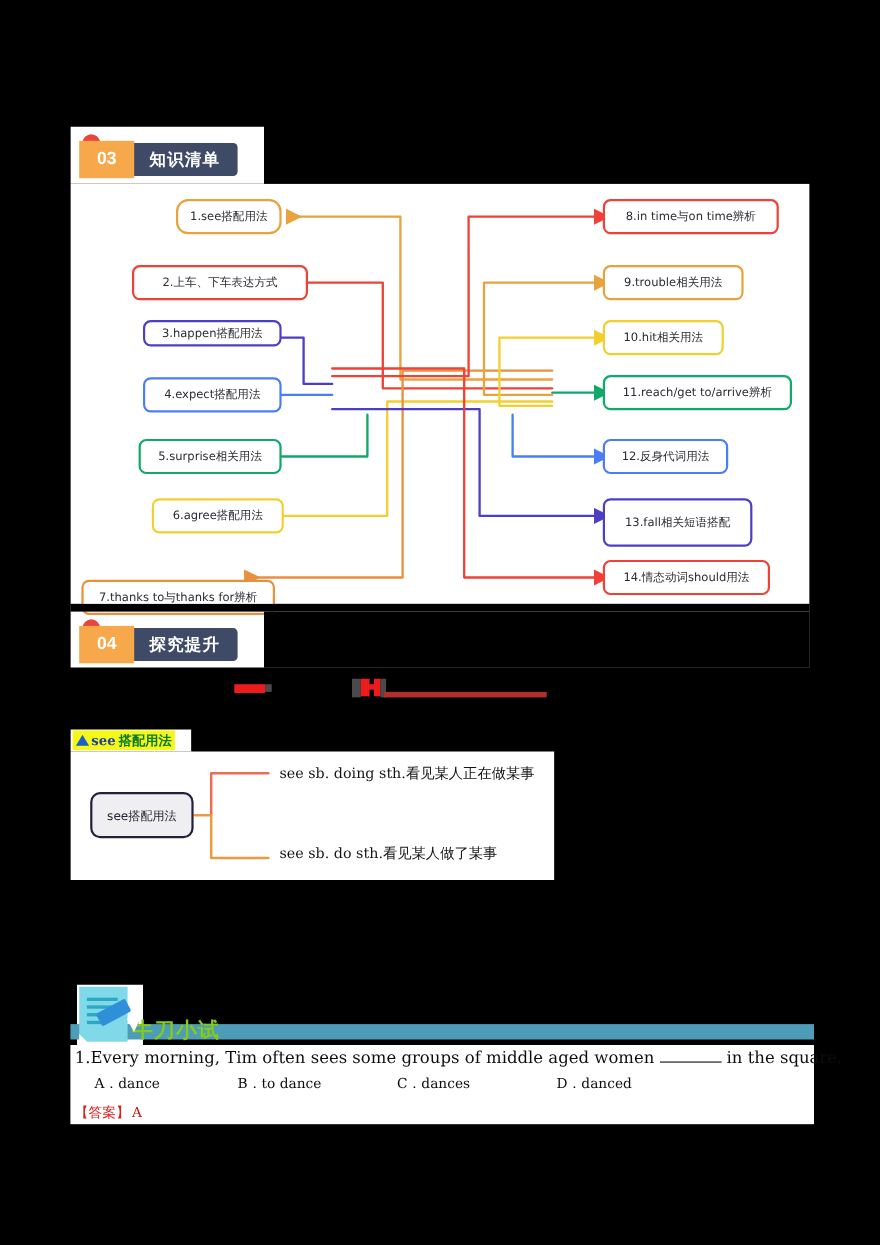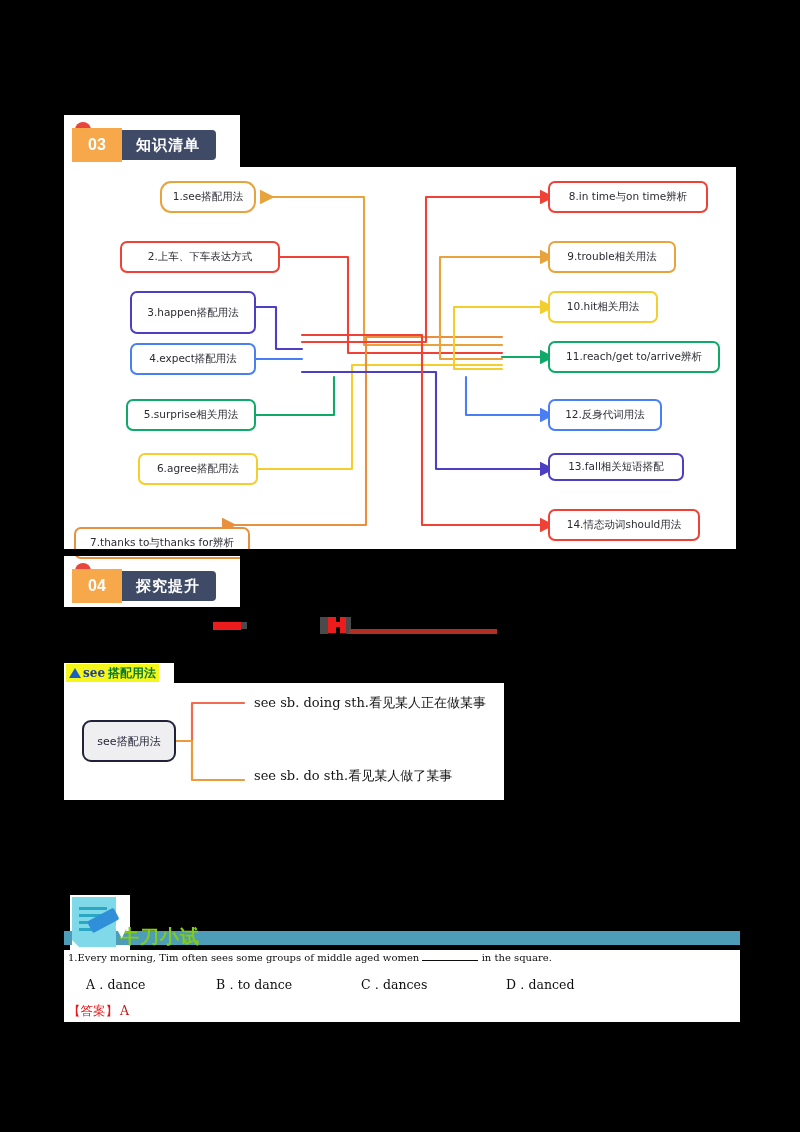--- a/index.html
+++ b/index.html
@@ -128,21 +128,21 @@
     border-left:9px solid #ffffff;transform:rotate(-28deg);
   }
   #quiz-label{
     position:absolute;left:120px;top:924px;font-size:19px;font-weight:bold;
     color:#84cc16;font-family:"DejaVu Sans",sans-serif;letter-spacing:1px;
     height:24px;overflow:hidden;
   }
 
   
   #quiz-stem{
-    position:absolute;left:68px;top:952px;font-size:10px;color:#0d0d0d;
+    position:absolute;left:68px;top:952px;font-size:15px;color:#0d0d0d;
     font-family:"DejaVu Serif",serif;white-space:nowrap;
   }
   #quiz-stem .blank{border-bottom:1.4px solid #0d0d0d;display:inline-block;width:56px;}
   #quiz-options{
     position:absolute;left:86px;top:977px;font-size:12.5px;color:#0d0d0d;
     font-family:"DejaVu Serif",serif;white-space:nowrap;
   }
   #quiz-options span.opt{display:inline-block;}
   #quiz-options .o1{width:130px;}
   #quiz-options .o2{width:145px;}
@@ -251,32 +251,32 @@
         <path d="M438,190 L478,190" stroke="#0fa968" marker-end="url(#aR-gr)"></path>
         <path d="M402,210 L402,248 L478,248" stroke="#4a7ef5" marker-end="url(#aR-bl)"></path>
         <path d="M238,205 L372,205 L372,302 L478,302" stroke="#4d3fc4" marker-end="url(#aR-pu)"></path>
         <path d="M238,168 L358,168 L358,358 L478,358" stroke="#ef4136" marker-end="url(#aR-rd2)"></path>
       </g>
     </svg>
 
 
     <div class="mnode" style="left:96px;top:14px;width:96px;height:32px;border-color:#e8a33d;border-radius:11px;">1.see搭配用法</div>
     <div class="mnode" style="left:56px;top:74px;width:160px;height:32px;border-color:#ef4136;">2.上车、下车表达方式</div>
-    <div class="mnode" style="left:66px;top:124px;width:126px;height:43px;border-color:#4d3fc4;">3.happen搭配用法</div>
+    <div class="mnode" style="left:66px;top:124px;width:126px;height:24px;border-color:#4d3fc4;">3.happen搭配用法</div>
     <div class="mnode" style="left:66px;top:176px;width:126px;height:32px;border-color:#4a7ef5;">4.expect搭配用法</div>
     <div class="mnode" style="left:62px;top:232px;width:130px;height:32px;border-color:#0fa968;">5.surprise相关用法</div>
     <div class="mnode" style="left:74px;top:286px;width:120px;height:32px;border-color:#f2cf2e;">6.agree搭配用法</div>
     <div class="mnode" style="left:10px;top:360px;width:176px;height:32px;border-color:#e8903d;">7.thanks to与thanks for辨析</div>
 
     <div class="mnode" style="left:484px;top:14px;width:160px;height:32px;border-color:#ef4136;">8.in time与on time辨析</div>
     <div class="mnode" style="left:484px;top:74px;width:128px;height:32px;border-color:#e8a33d;">9.trouble相关用法</div>
     <div class="mnode" style="left:484px;top:124px;width:110px;height:32px;border-color:#f2cf2e;">10.hit相关用法</div>
     <div class="mnode" style="left:484px;top:174px;width:172px;height:32px;border-color:#0fa968;">11.reach/get to/arrive辨析</div>
     <div class="mnode" style="left:484px;top:232px;width:114px;height:32px;border-color:#4a7ef5;">12.反身代词用法</div>
-    <div class="mnode" style="left:484px;top:286px;width:136px;height:28px;border-color:#4d3fc4;">13.fall相关短语搭配</div>
+    <div class="mnode" style="left:484px;top:286px;width:136px;height:44px;border-color:#4d3fc4;">13.fall相关短语搭配</div>
     <div class="mnode" style="left:484px;top:342px;width:152px;height:32px;border-color:#ef4136;">14.情态动词should用法</div>
   </div>
 
   <div class="sec-badge" id="sec04" style="z-index: 60;">
     <div class="tail"></div>
     <div class="num">04</div>
     <div class="title">探究提升</div>
   </div>
 
   <div class="grayfrag" id="gf1" style="z-index: 60;"></div>

